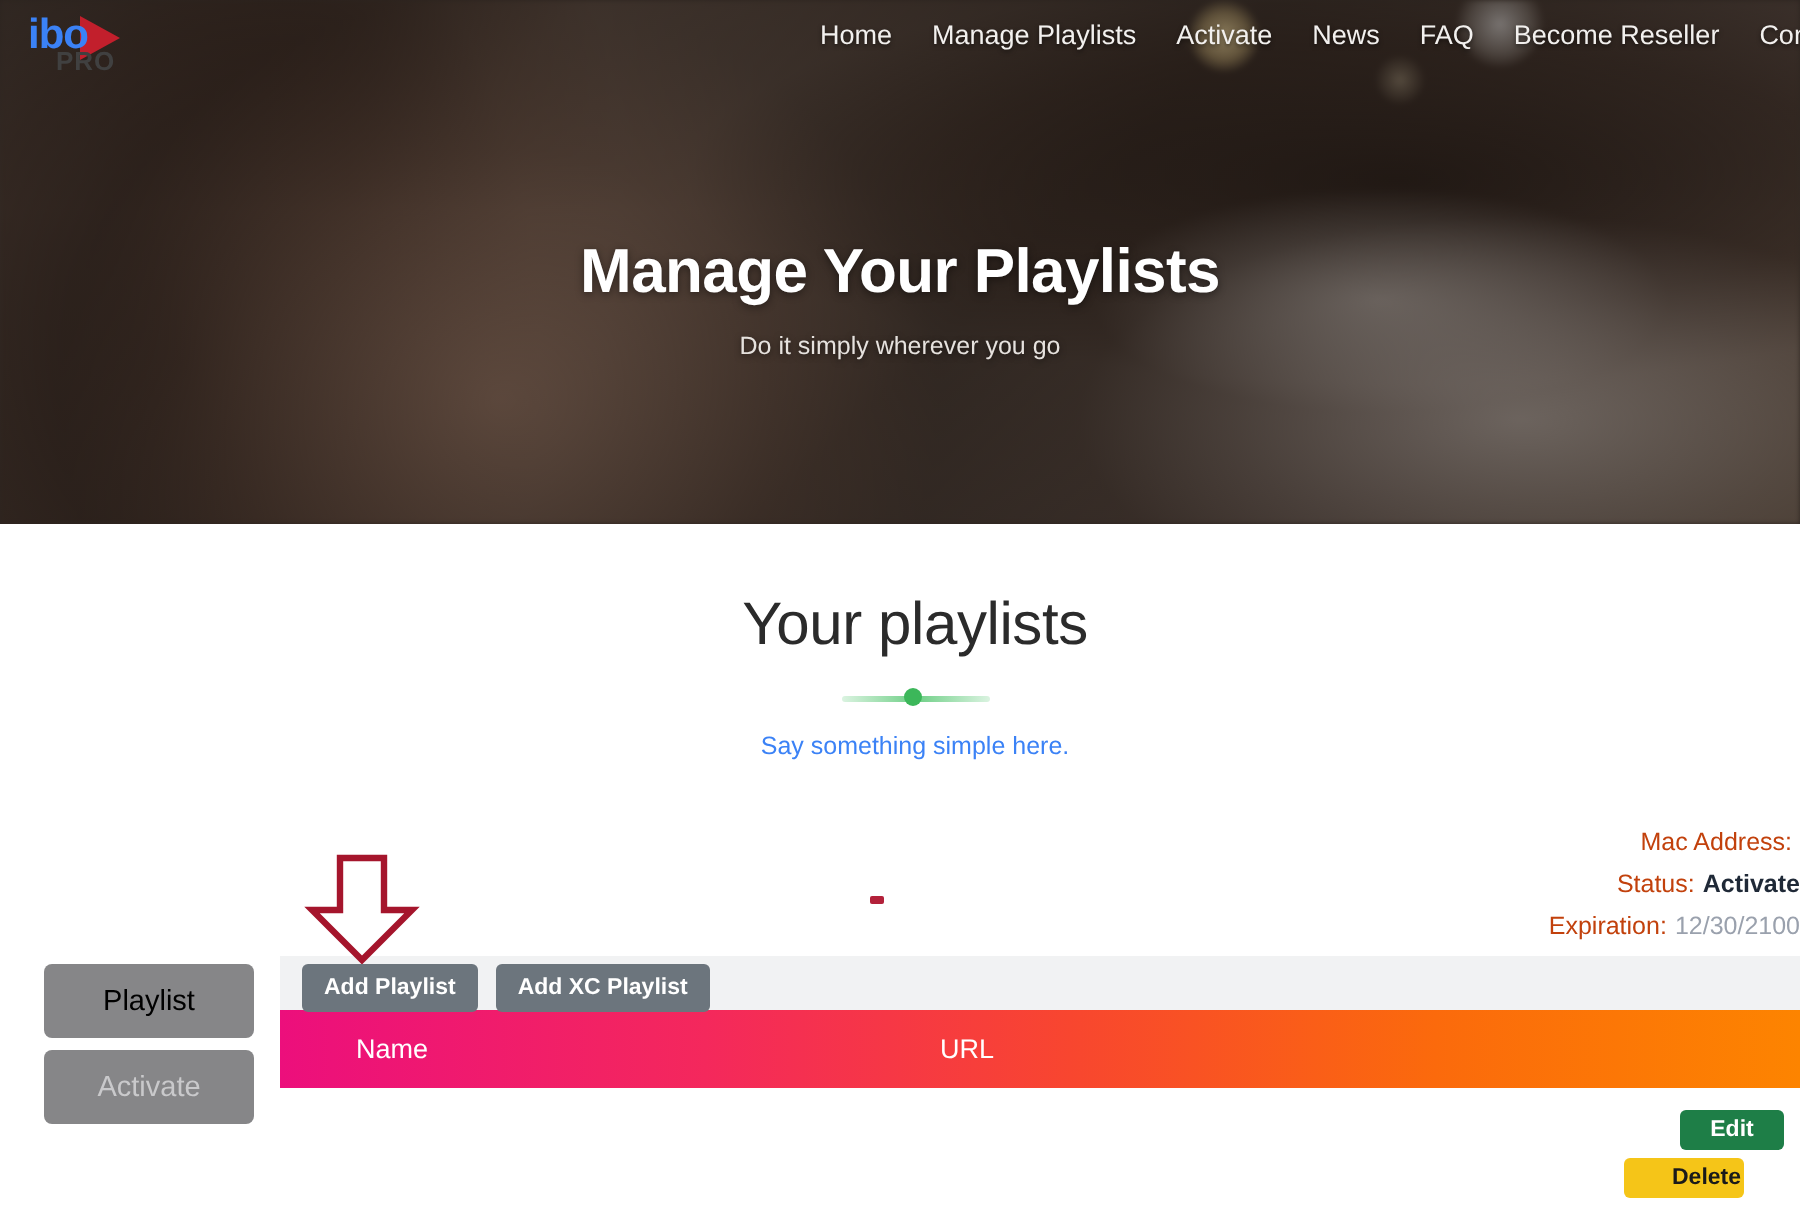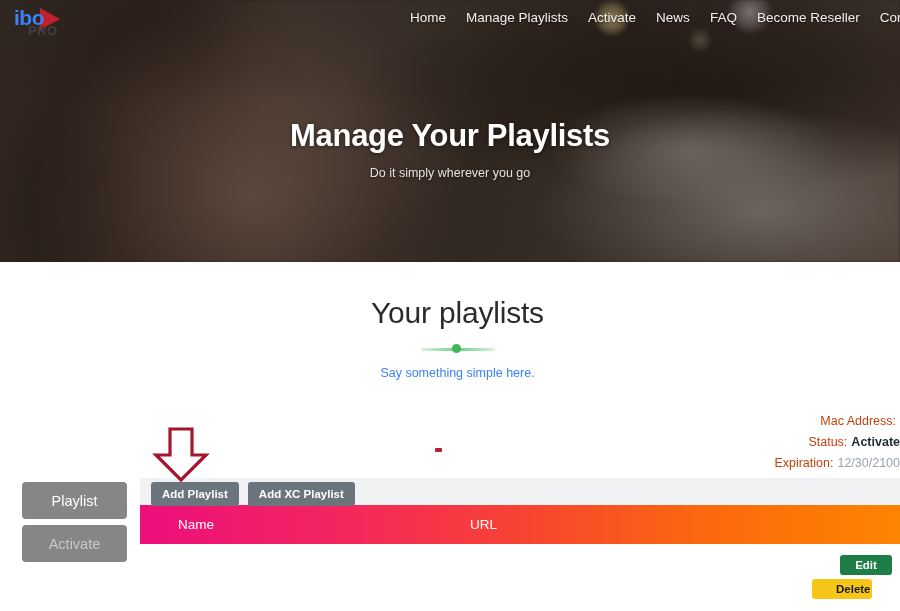--- a/index.html
+++ b/index.html
@@ -106,21 +106,21 @@
   .acct-value.strong { color:#1f2937; font-weight:700; }
 
   
   .arrow-anno { position:absolute; left:152px; top:427px; width:58px; height:55px; z-index:9; }
 
   
   .sidebar { position:absolute; left:22px; top:482px; width:105px; z-index:7; }
   .side-btn {
     width:105px; height:37px; margin-bottom:6px;
     background:#868688; border:none; border-radius:4px;
-    color:#ffffff; font-size:14.5px; font-weight:400;
+    color:#000000; font-size:14.5px; font-weight:400;
     display:flex; align-items:center; justify-content:center; gap:7px;
     cursor:pointer; font-family:"Liberation Sans", sans-serif;
   }
   .side-btn.muted { color:#c9c9cb; }
   .side-btn .lo-icon { display:inline-flex; align-items:center; }
 
   
   .panel { position:absolute; left:140px; top:478px; width:760px; }
   .toolbar {
     background:#f1f2f3; height:27px; padding:4px 0 0 11px;

